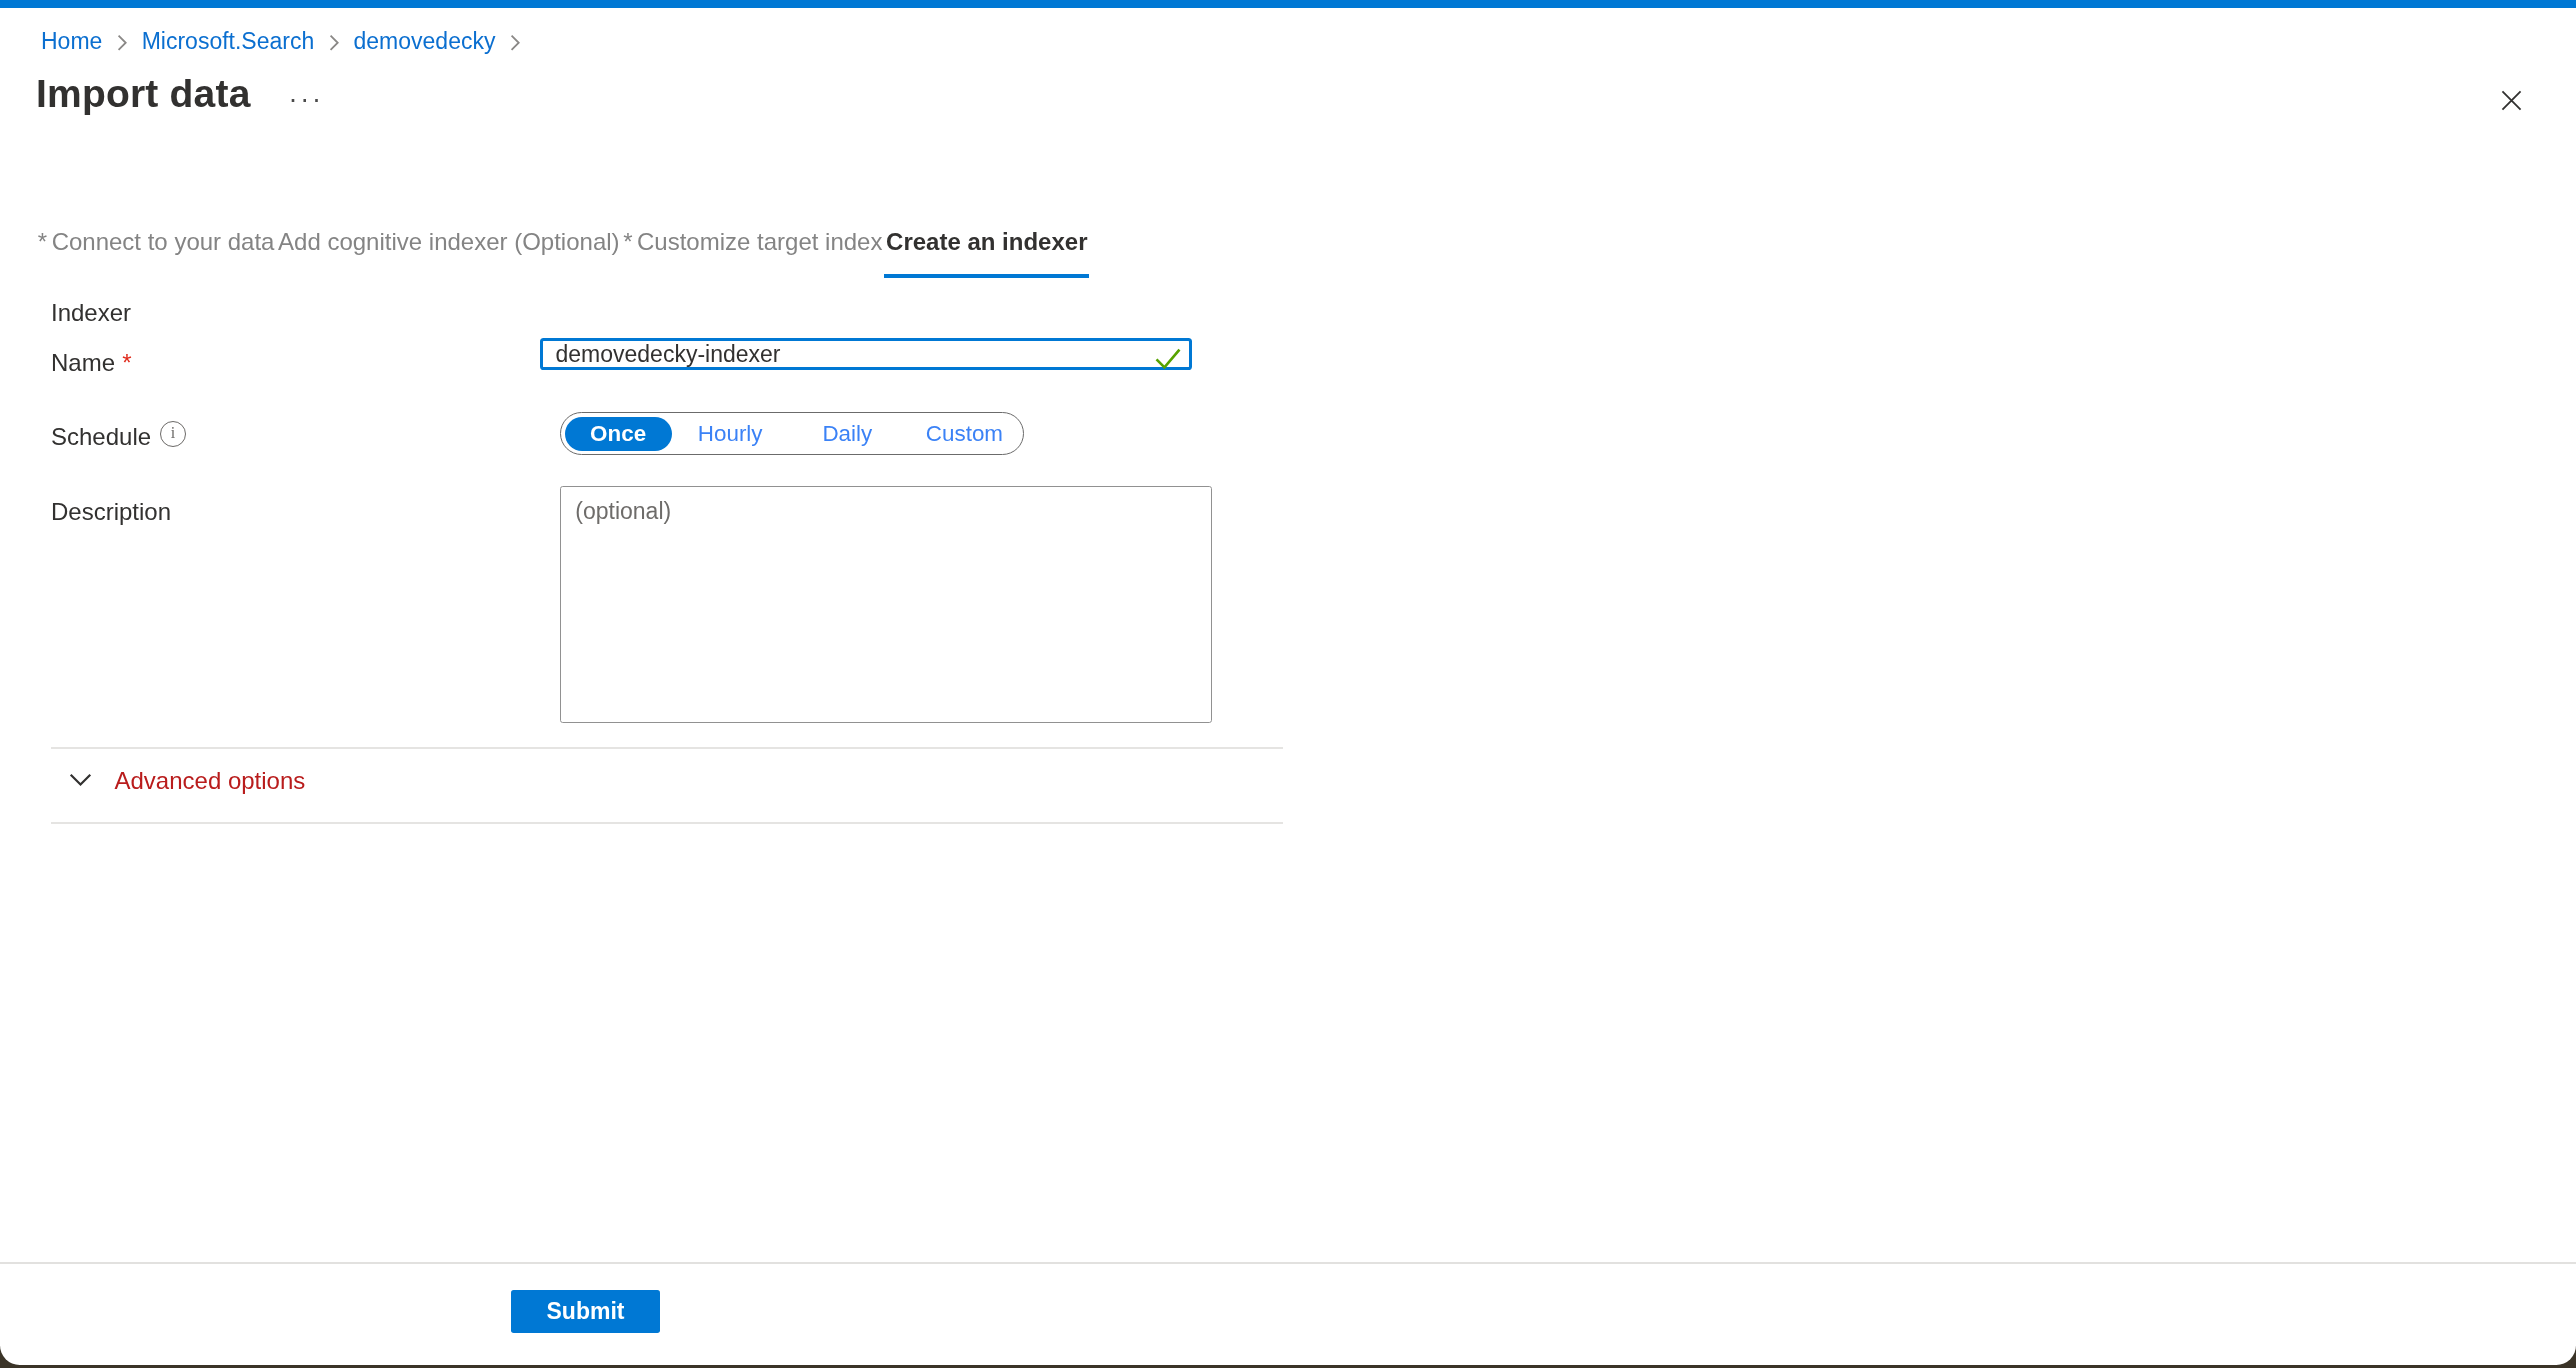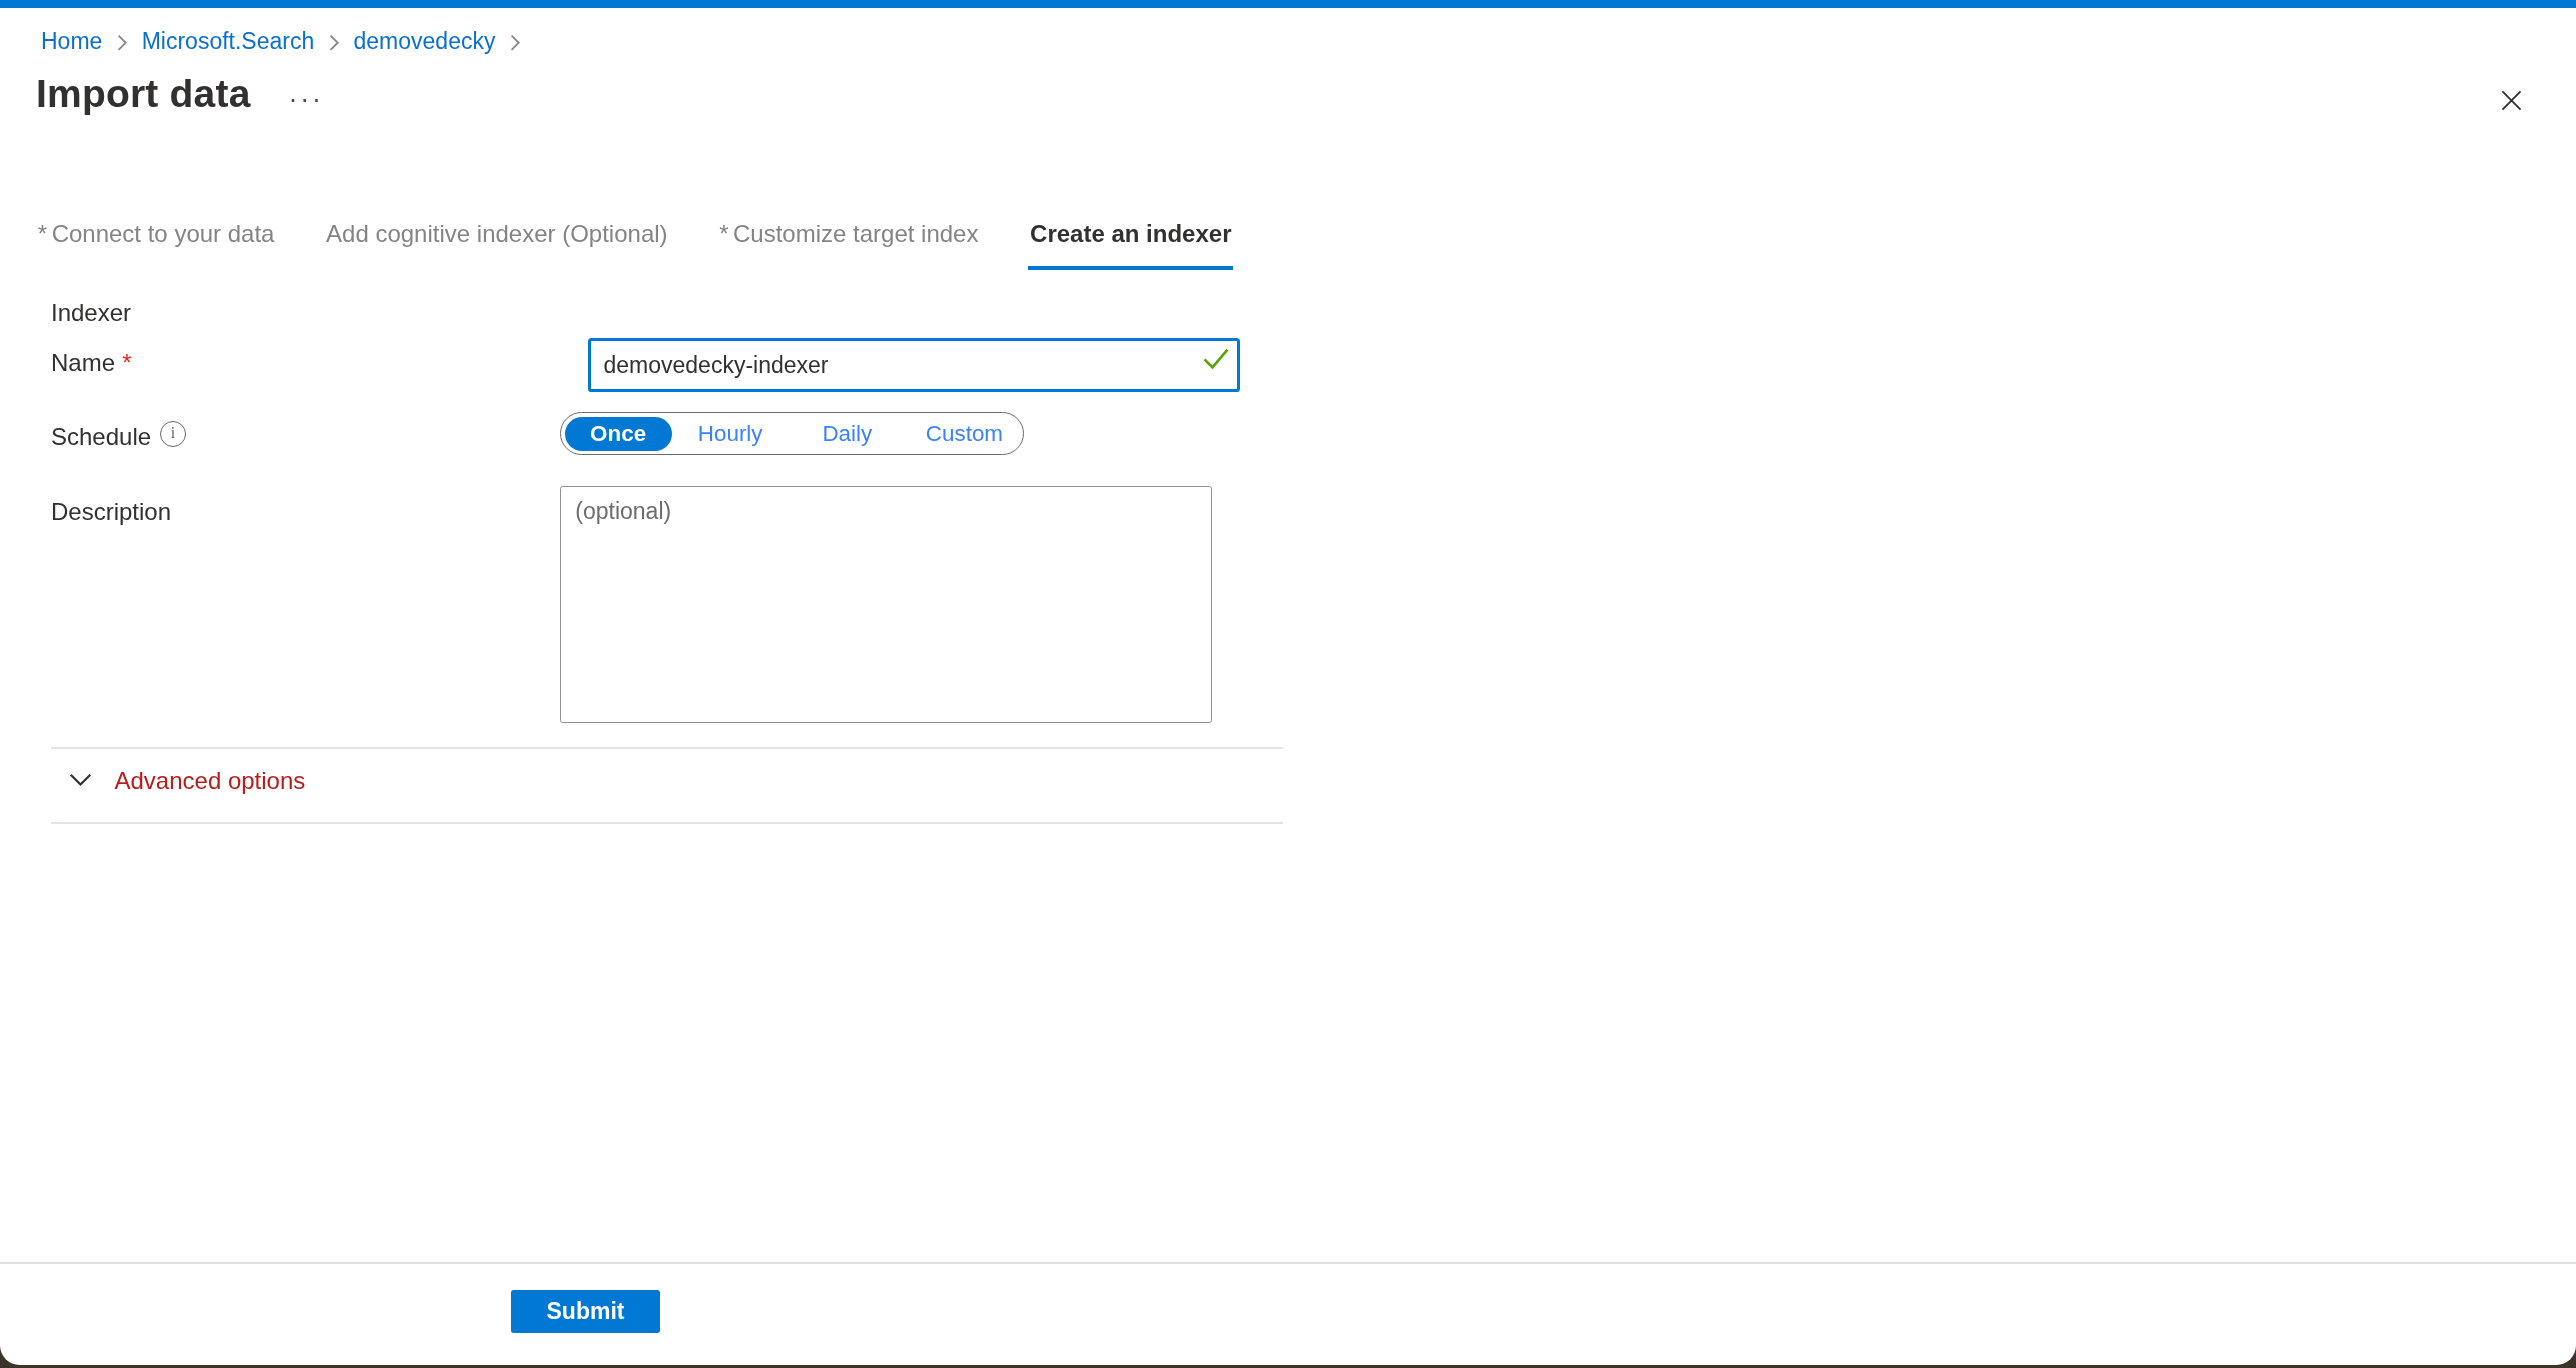--- a/index.html
+++ b/index.html
@@ -40,22 +40,22 @@
     background:none; border:none; cursor:pointer; line-height:18px;
     font-family:"Liberation Sans", sans-serif;
   }
   .close-btn {
     position:absolute; right:47px; top:82px;
     width:36px; height:36px;
     background:none; border:none; cursor:pointer; padding:3.6px;
   }
   
   .tabs {
-    position:absolute; left:36px; top:220px;
-    display:flex; gap:48px; align-items:flex-end;
+    position:absolute; left:36px; top:228px;
+    display:flex; align-items:flex-end;
   }
   .tab {
     background:none; border:none; cursor:pointer;
     font-family:"Liberation Sans", sans-serif;
     font-size:24px; color:#848484;
     padding:0 1.8px 18px 1.8px;
     border-bottom:4.5px solid transparent;
     white-space:nowrap;
   }
   .tab .req-star { margin-right:4.5px; }
@@ -70,21 +70,21 @@
   .lbl-schedule { top:423px; }
   .lbl-description { top:498px; }
   .req { color:#e02b1c; margin-left:7.2px; }
   .info-icon {
     position:absolute; left:160px; top:421px;
     width:26px; height:26px; border:1.8px solid #6b6967; border-radius:50%;
     color:#6b6967; font-size:16px; line-height:22.4px; text-align:center;
     font-family:"Liberation Serif", serif; cursor:pointer;
   }
   .name-wrap {
-    position:absolute; left:588px; top:338px; width:652px; height:54px;
+    position:absolute; left:540px; top:338px; width:652px; height:32px;
   }
   .name-input {
     width:100%; height:100%;
     border:3.6px solid #0078d4; border-radius:3.6px;
     font-family:"Liberation Sans", sans-serif;
     font-size:23px; color:#323130; padding:0 48px 0 12.5px;
     outline:none;
   }
   .valid-check { position:absolute; right:9px; top:7.2px; pointer-events:none; }
   

